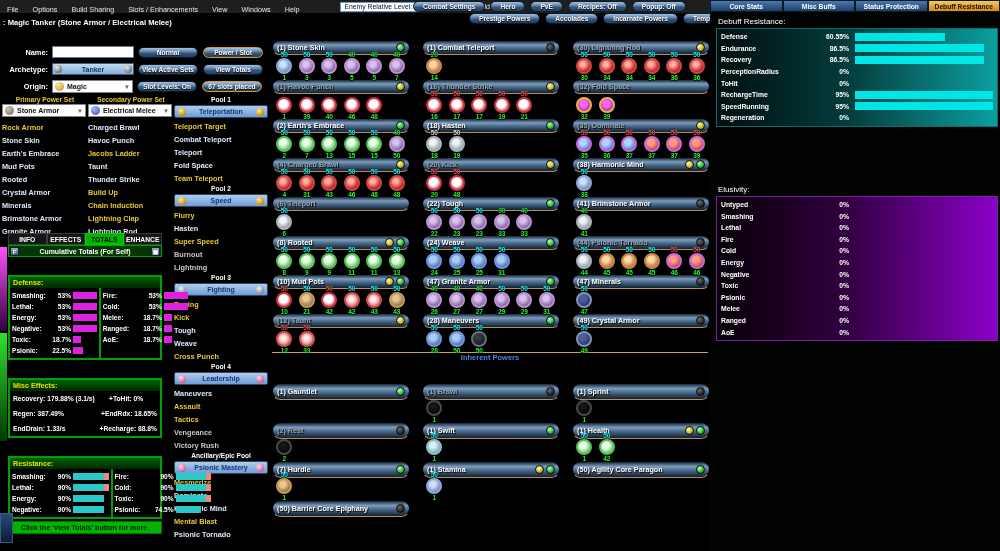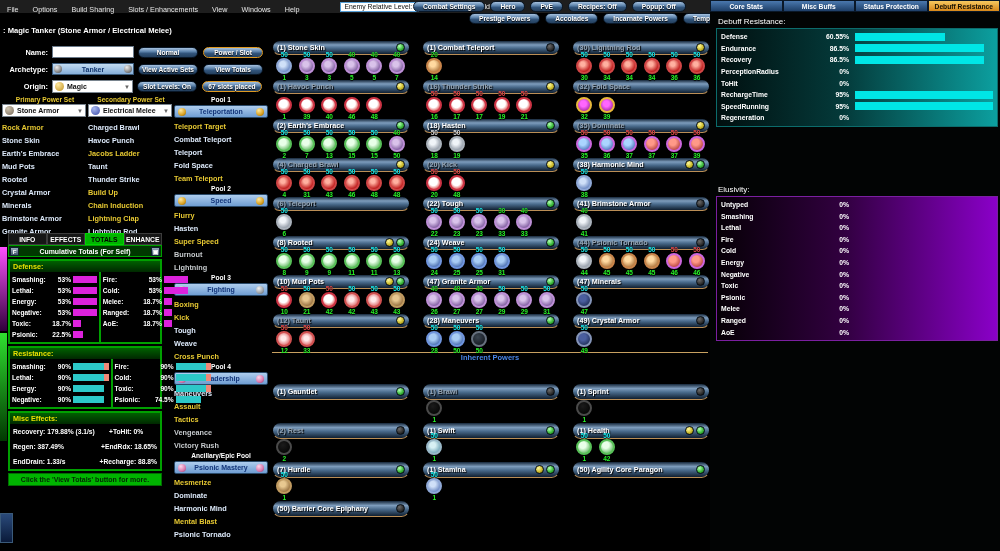--- a/index.html
+++ b/index.html
@@ -5,21 +5,21 @@
   html,body{margin:0;padding:0;background:#000;width:1000px;height:551px;overflow:hidden;
     font-family:"Liberation Sans",sans-serif;-webkit-font-smoothing:antialiased;}
   *{box-sizing:border-box}
   
   #menubar{position:absolute;left:0;top:0;width:710px;height:13px;background:#1e1e1e;display:flex;align-items:center}
   .menu-item{color:#e4e4e4;font-size:7.2px;padding:0 7px;white-space:nowrap}
   #enemy-combo{margin-left:34px;width:102px;height:10px;background:#fff;border:1px solid #57a0d8;
     font-size:6.8px;color:#111;display:flex;align-items:center;padding:0 3px;white-space:nowrap}
   #enemy-combo .arr{margin-left:auto;color:#777;font-size:6px}
   #edit-comment{margin-left:10px;color:#eee;font-size:7px;white-space:nowrap}
-  #titlebar{position:absolute;left:0;top:24px;width:710px;height:31px;background:#000}
+  #titlebar{position:absolute;left:0;top:16px;width:710px;height:31px;background:#000}
   #win-title{position:absolute;left:3px;top:2px;color:#fff;font-size:7.6px;font-weight:bold;white-space:nowrap}
   #topbuttons{position:absolute;left:413px;top:0;width:297px;height:28px;overflow:hidden}
   .btnrow{display:flex;gap:5px;margin-top:1px;width:400px}
   .btnrow.r2{margin-left:56px}
   .btn{display:inline-flex;align-items:center;justify-content:center;height:11px;border-radius:7px;
     background:linear-gradient(180deg,#a6c2e0 0%,#5d83ab 40%,#32557c 60%,#24405e 100%);
     border:1px solid #0a1828;color:#fff;font-size:6.6px;font-weight:bold;text-shadow:0 1px 1px #000;
     padding:0 9px;white-space:nowrap;flex:none}
   .btn.orange{border-color:#dd9922}
   
@@ -53,21 +53,21 @@
   
   #totals{position:absolute;left:8px;top:233px;width:154px}
   .ttabs{display:flex;height:12px}
   .ttab{flex:1;background:#161616;border:1px solid #3c3c3c;color:#fff;font-size:6.8px;font-weight:bold;
     display:flex;align-items:center;justify-content:center;white-space:nowrap}
   .ttab.active{background:#00b400;color:#000;border-color:#00d400}
   .thead{height:12px;background:#003800;border:1px solid #00a000;display:flex;align-items:center;
     justify-content:center;color:#fff;font-size:6.9px;font-weight:bold;position:relative}
   .thbtn{position:absolute;top:1px;width:9px;height:9px;background:linear-gradient(180deg,#9aabbc,#41566b);
     border:1px solid #102030;color:#fff;font-size:6px;line-height:8px;text-align:center}
-  .tsec{border:2px solid #00a000;background:#000;margin-top:2px}
+  .tsec{border:2px solid #00a000;background:#000;margin-top:18px}
   .tsechead{background:linear-gradient(180deg,#006000,#002800);color:#e8e000;font-size:7.2px;font-weight:bold;padding:1px 3px}
   .thalves{display:flex}
   .thalf{flex:1;padding:2px 2px}
   .thalf.l{border-right:2px solid #00a000}
   .trow{display:flex;align-items:center;height:11px}
   .tlabel{width:36px;font-size:6.6px;font-weight:bold;color:#fff;white-space:nowrap}
   .tval{width:23px;text-align:right;font-size:6.6px;font-weight:bold;color:#fff;margin-right:2px;white-space:nowrap}
   .tbar{height:7px;flex:none}
   .tbar.def{background:#dd22dd}.tbar.res{background:#2cc8c8}
   .tip{width:5px;height:7px;background:#f08878;flex:none}
@@ -361,89 +361,89 @@
           </div>
           <div class="trow">
             <span class="tlabel">AoE:</span>
             <span class="tval">18.7%</span>
             <span class="tbar def" style="width: 8.415px;"></span>
           </div>
         </div>
     </div>
   </div>
   <div class="tsec">
-    <div class="tsechead">Resistance:</div>
-    <div class="thalves">
-      <div class="thalf l" id="res-left">
-          <div class="trow">
-            <span class="tlabel">Smashing:</span>
-            <span class="tval">90%</span>
-            <span class="tbar res" style="width: 30.6px;"></span>
-            <span class="tip"></span>
-          </div>
-          <div class="trow">
-            <span class="tlabel">Lethal:</span>
-            <span class="tval">90%</span>
-            <span class="tbar res" style="width: 30.6px;"></span>
-            <span class="tip"></span>
-          </div>
-          <div class="trow">
-            <span class="tlabel">Energy:</span>
-            <span class="tval">90%</span>
-            <span class="tbar res" style="width: 30.6px;"></span>
-          </div>
-          <div class="trow">
-            <span class="tlabel">Negative:</span>
-            <span class="tval">90%</span>
-            <span class="tbar res" style="width: 30.6px;"></span>
-          </div>
-        </div>
-      <div class="thalf" id="res-right">
-          <div class="trow">
-            <span class="tlabel">Fire:</span>
-            <span class="tval">90%</span>
-            <span class="tbar res" style="width: 30.6px;"></span>
-            <span class="tip"></span>
-          </div>
-          <div class="trow">
-            <span class="tlabel">Cold:</span>
-            <span class="tval">90%</span>
-            <span class="tbar res" style="width: 30.6px;"></span>
-            <span class="tip"></span>
-          </div>
-          <div class="trow">
-            <span class="tlabel">Toxic:</span>
-            <span class="tval">90%</span>
-            <span class="tbar res" style="width: 30.6px;"></span>
-            <span class="tip"></span>
-          </div>
-          <div class="trow">
-            <span class="tlabel">Psionic:</span>
-            <span class="tval">74.5%</span>
-            <span class="tbar res" style="width: 25.33px;"></span>
-          </div>
-        </div>
-    </div>
-  </div>
-  <div class="tsec">
     <div class="tsechead">Misc Effects:</div>
     <div id="misc-rows">
         <div class="mrow">
           <span class="mleft">Recovery: 179.88% (3.1/s)</span>
           <span class="mright">+ToHit: 0%</span>
         </div>
         <div class="mrow">
           <span class="mleft">Regen: 387.49%</span>
           <span class="mright">+EndRdx: 18.65%</span>
         </div>
         <div class="mrow">
           <span class="mleft">EndDrain: 1.33/s</span>
           <span class="mright">+Recharge: 88.8%</span>
         </div>
       </div>
+  </div>
+  <div class="tsec">
+    <div class="tsechead">Resistance:</div>
+    <div class="thalves">
+      <div class="thalf l" id="res-left">
+          <div class="trow">
+            <span class="tlabel">Smashing:</span>
+            <span class="tval">90%</span>
+            <span class="tbar res" style="width: 30.6px;"></span>
+            <span class="tip"></span>
+          </div>
+          <div class="trow">
+            <span class="tlabel">Lethal:</span>
+            <span class="tval">90%</span>
+            <span class="tbar res" style="width: 30.6px;"></span>
+            <span class="tip"></span>
+          </div>
+          <div class="trow">
+            <span class="tlabel">Energy:</span>
+            <span class="tval">90%</span>
+            <span class="tbar res" style="width: 30.6px;"></span>
+          </div>
+          <div class="trow">
+            <span class="tlabel">Negative:</span>
+            <span class="tval">90%</span>
+            <span class="tbar res" style="width: 30.6px;"></span>
+          </div>
+        </div>
+      <div class="thalf" id="res-right">
+          <div class="trow">
+            <span class="tlabel">Fire:</span>
+            <span class="tval">90%</span>
+            <span class="tbar res" style="width: 30.6px;"></span>
+            <span class="tip"></span>
+          </div>
+          <div class="trow">
+            <span class="tlabel">Cold:</span>
+            <span class="tval">90%</span>
+            <span class="tbar res" style="width: 30.6px;"></span>
+            <span class="tip"></span>
+          </div>
+          <div class="trow">
+            <span class="tlabel">Toxic:</span>
+            <span class="tval">90%</span>
+            <span class="tbar res" style="width: 30.6px;"></span>
+            <span class="tip"></span>
+          </div>
+          <div class="trow">
+            <span class="tlabel">Psionic:</span>
+            <span class="tval">74.5%</span>
+            <span class="tbar res" style="width: 25.33px;"></span>
+          </div>
+        </div>
+    </div>
   </div>
   <div class="tfooter">Click the 'View Totals' button for more.</div>
 </div>
 
 <div id="grid">
     <div class="gcol" style="left: 272px;">
       <div class="pw">
         <div class="pbar">
           <span class="ptitle">(1) Stone Skin</span>
           <span class="leds">

